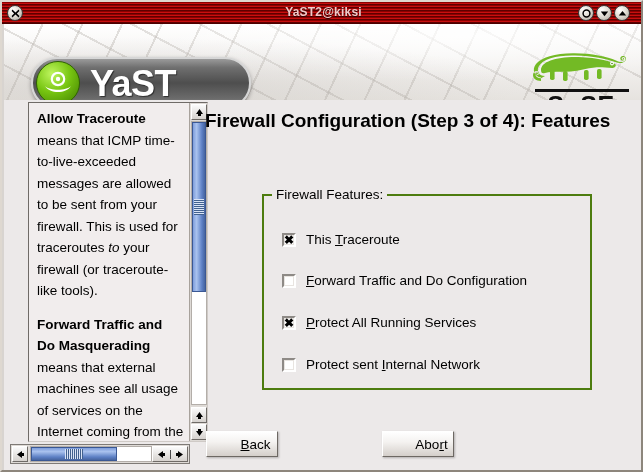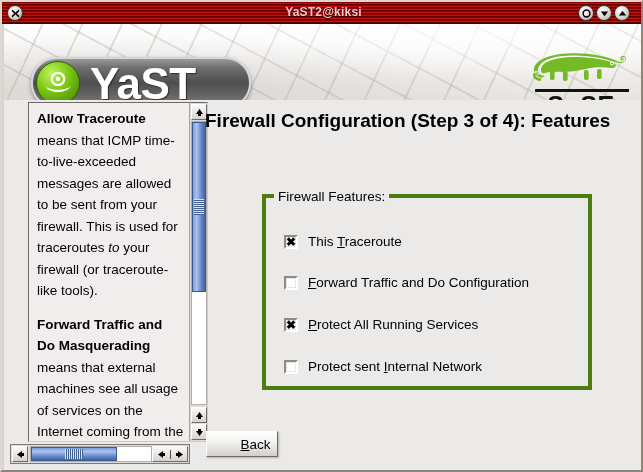--- a/index.html
+++ b/index.html
@@ -111,21 +111,21 @@
     position: absolute; left: 3px; top: 2px;
     width: 44px; height: 44px;
     border-radius: 50%;
     background: radial-gradient(circle at 35% 28%, #bff55f 0%, #77c511 45%, #3f7d00 100%);
     border: 1px solid #2f6300;
     box-sizing: border-box;
     display: flex; align-items: center; justify-content: center;
   }
   #yast-logo .yast-text {
     position: absolute; left: 57px; top: 3px;
-    font-size: 44px; font-weight: bold;
+    font-size: 36px; font-weight: bold;
     color: #ffffff;
     letter-spacing: -0.5px;
     text-shadow: 1px 1px 1px rgba(0,0,0,0.55);
     line-height: 44px;
   }
 
   
   #suse-logo {
     position: absolute; right: 8px; top: 26px;
     width: 108px; height: 66px;
@@ -280,21 +280,21 @@
     color: #000000;
     white-space: nowrap;
     overflow: hidden;
     line-height: 26px;
   }
 
   
   #features-group {
     position: absolute; left: 66px; top: 94px;
     width: 330px; height: 196px;
-    border: 4px solid #4d7c0f;
+    border: 2px solid #4d7c0f;
     box-sizing: border-box;
   }
   #features-legend {
     position: absolute; left: 8px; top: -9px;
     background: #ece9e9;
     padding: 0 4px;
     font-size: 13.5px;
     color: #000000;
     line-height: 16px;
   }
@@ -524,17 +524,20 @@
               <span class="x"></span>
             </span>
           <span class="cb-label"><span>Protect sent </span><u>I</u><span>nternal Network</span></span>
         </div>
       </div>
 
       <div class="btn" id="btn-back">
         <span><span></span><u>B</u><span>ack</span></span>
       </div>
 
+      <div class="btn" id="btn-abort">
+        <span><span>Abo</span><u>r</u><span>t</span></span>
+      </div>
 
 
     </div>
   </div>
 </div>
 
 </body></html>

